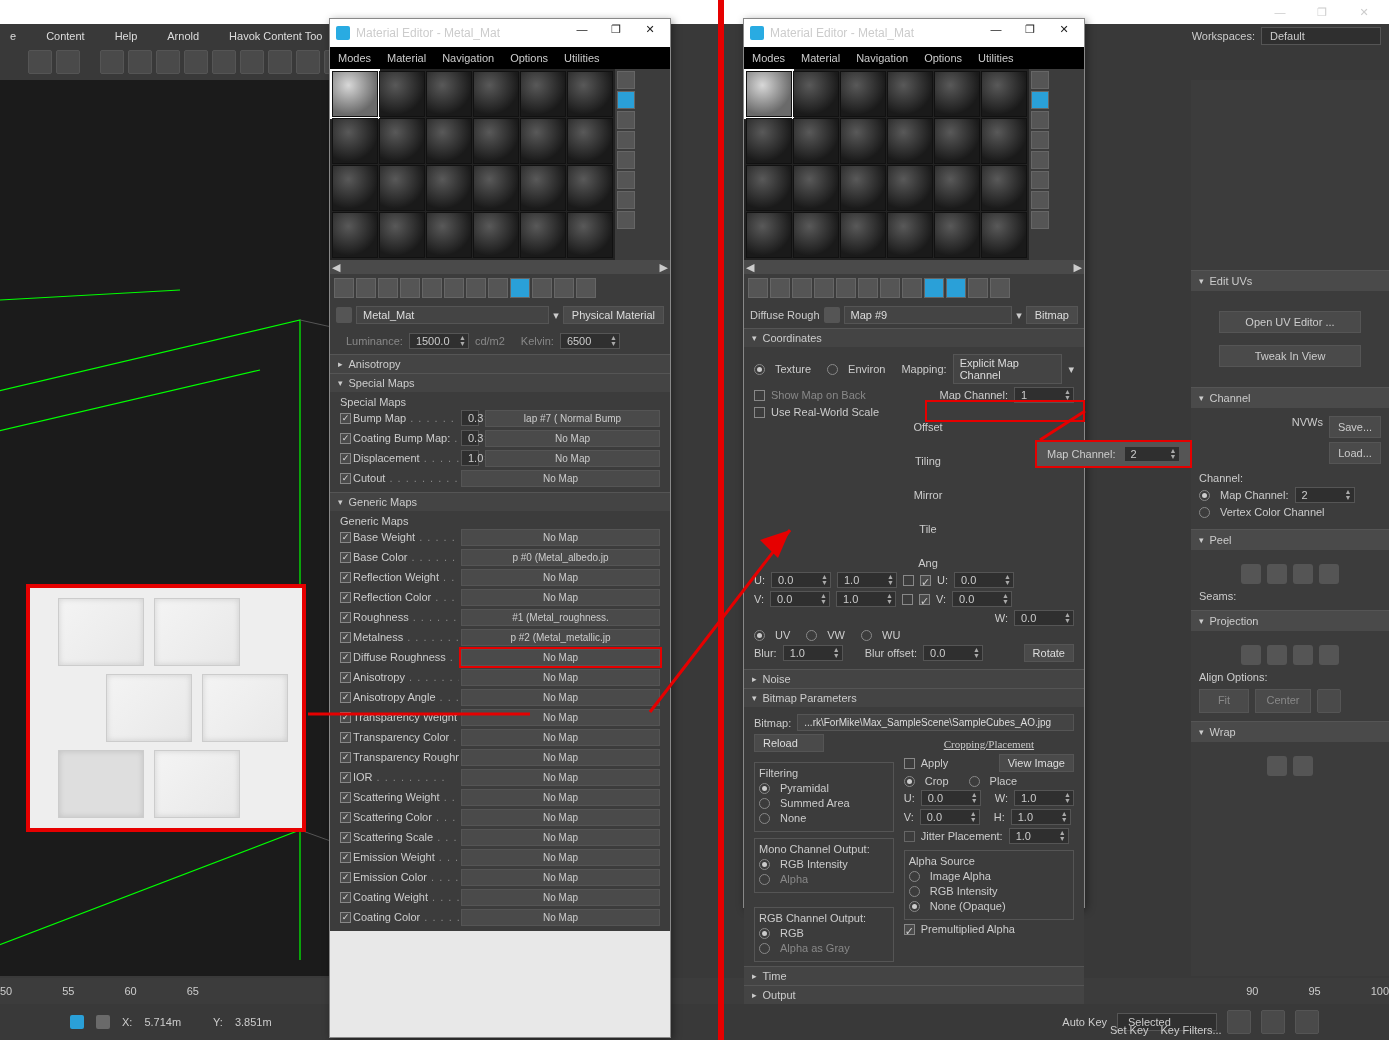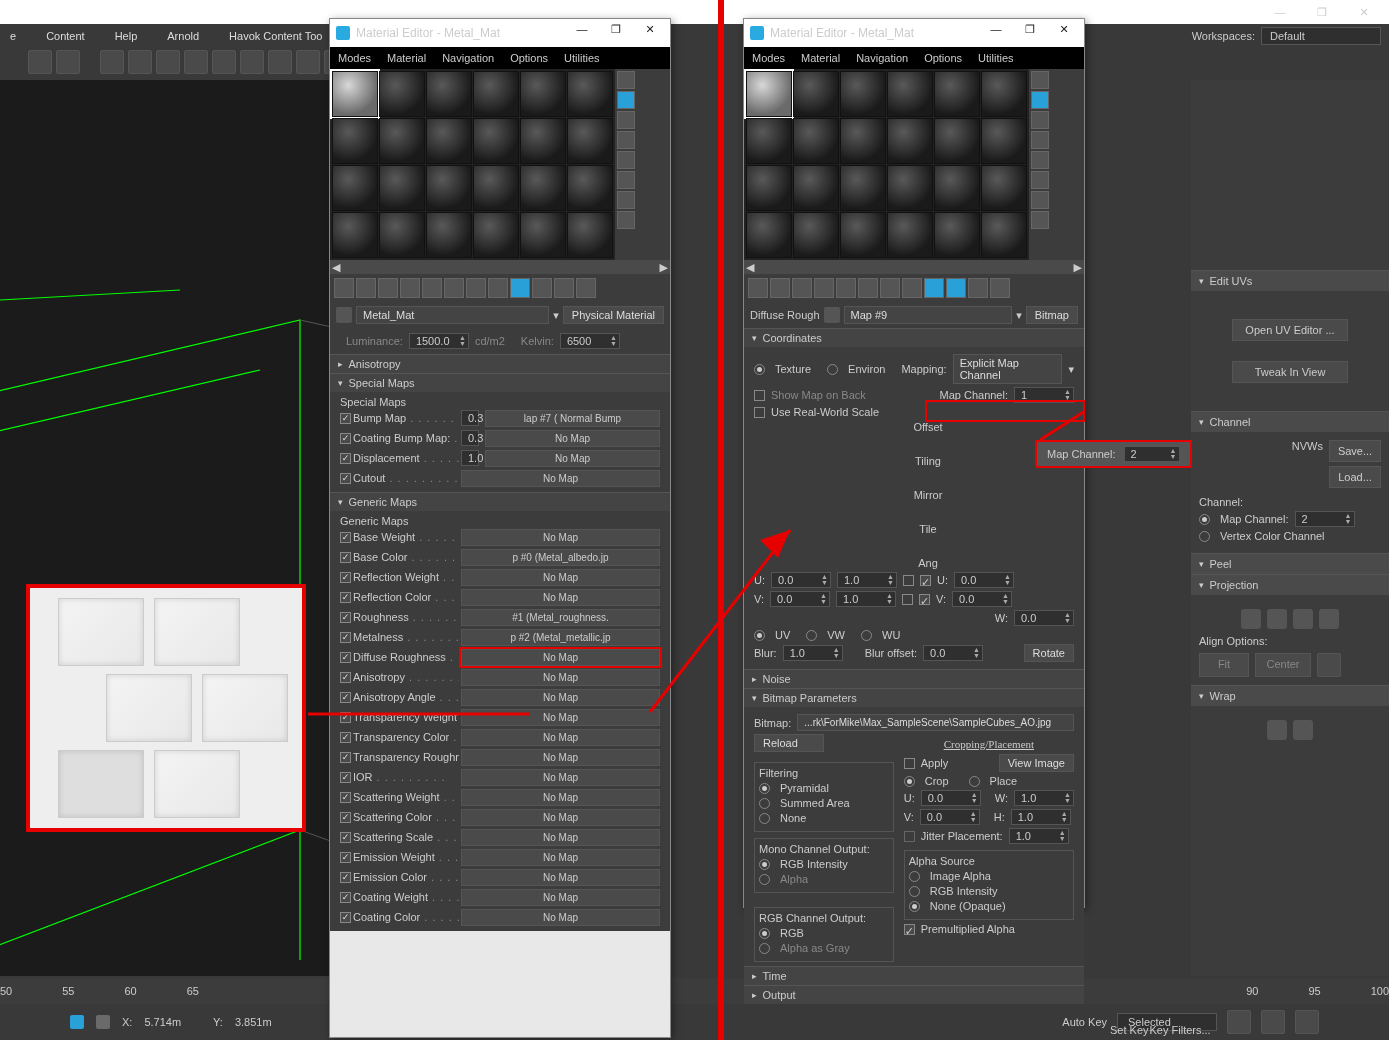--- a/index.html
+++ b/index.html
@@ -23,21 +23,21 @@
 .statusbar { position: absolute; left: 0; right: 0; bottom: 0; height: 36px; background: #393939; display: flex; align-items: center; gap: 12px; padding: 0 70px; color: #aaa; font-size: 10px;}
 .statusbar .coord-ico { width:14px; height:14px; background:#2aa0d8; border-radius:2px;}
 .status-right { margin-left: auto; display:flex; align-items:center; gap:10px;}
 .status-drop { background:#2f2f2f; border:1px solid #555; padding:2px 10px; width:100px;}
 
 
 .cmdpanel { position: absolute; top: 80px; right: 0; width: 198px; bottom: 64px; background: #3c3c3c; overflow: hidden; }
 .cmdpanel .rollhead { background: #4a4a4a; padding: 4px 8px; display:flex; align-items:center; gap:6px; border-top:1px solid #555;}
 .cmdpanel .rollhead::before { content:"▾"; font-size:9px;}
 .cmdpanel .sec { padding: 8px; }
-.pbtn { display:block; background:#4a4a4a; border:1px solid #555; text-align:center; padding:4px 0; margin:20px auto; width:116px;}
+.pbtn { display:block; background:#4a4a4a; border:1px solid #555; text-align:center; padding:4px 0; margin:12px auto; width:142px;}
 .spin { display:inline-flex; align-items:center; background:#2f2f2f; border:1px solid #555; padding:1px 2px; width:60px;}
 .spin .val { flex:1; text-align:left; padding-left:4px;}
 .spin .arrows { font-size:7px; line-height:6px; color:#aaa;}
 .radio { width:11px; height:11px; border:1px solid #888; border-radius:50%; display:inline-block; vertical-align:middle; margin-right:4px;}
 .radio.on::after{content:"";display:block;width:5px;height:5px;border-radius:50%;background:#ccc;margin:2px;}
 .iconrow { display:flex; gap:6px; justify-content:center; padding:6px 0;}
 .iconrow .ic { width:20px; height:20px; background:#555; border-radius:3px;}
 
 
 .matwin { position: absolute; width: 342px; background: #e8e8e8; border: 1px solid #888; box-shadow: 2px 2px 8px #0006; }
@@ -175,21 +175,21 @@
     <span style="margin-left:20px">Y:</span>
     <span>3.851m</span>
     <div class="status-right">
       <span>Auto Key</span>
       <div class="status-drop">Selected</div>
       <div class="tbtn"></div>
       <div class="tbtn"></div>
       <div class="tbtn"></div>
     </div>
   </div>
-  <div style="position:absolute; bottom:4px; left:1110px; display:flex; gap:1px; color:#ddd; font-size:10px;">
+  <div style="position:absolute; bottom:4px; left:1110px; display:flex; gap:12px; color:#ddd; font-size:10px;">
     <span>Set Key</span>
     <span>Key Filters...</span>
   </div>
 
   <div class="cmdpanel">
     <div style="height:190px"></div>
     <div class="rollhead">
         <span>Edit UVs</span>
       </div>
     <div class="sec">
@@ -219,20 +219,29 @@
       </div>
       <div class="paramrow">
         <span class="radio"></span>
         <span>Vertex Color Channel</span>
       </div>
     </div>
 
     <div class="rollhead">
         <span>Peel</span>
       </div>
+    <div class="sec">
+      <div class="iconrow">
+        <div class="ic"></div>
+        <div class="ic"></div>
+        <div class="ic"></div>
+        <div class="ic"></div>
+      </div>
+      <span>Seams:</span>
+    </div>
 
     <div class="rollhead">
         <span>Projection</span>
       </div>
     <div class="sec">
       <div class="iconrow">
         <div class="ic"></div>
         <div class="ic"></div>
         <div class="ic"></div>
         <div class="ic"></div>

